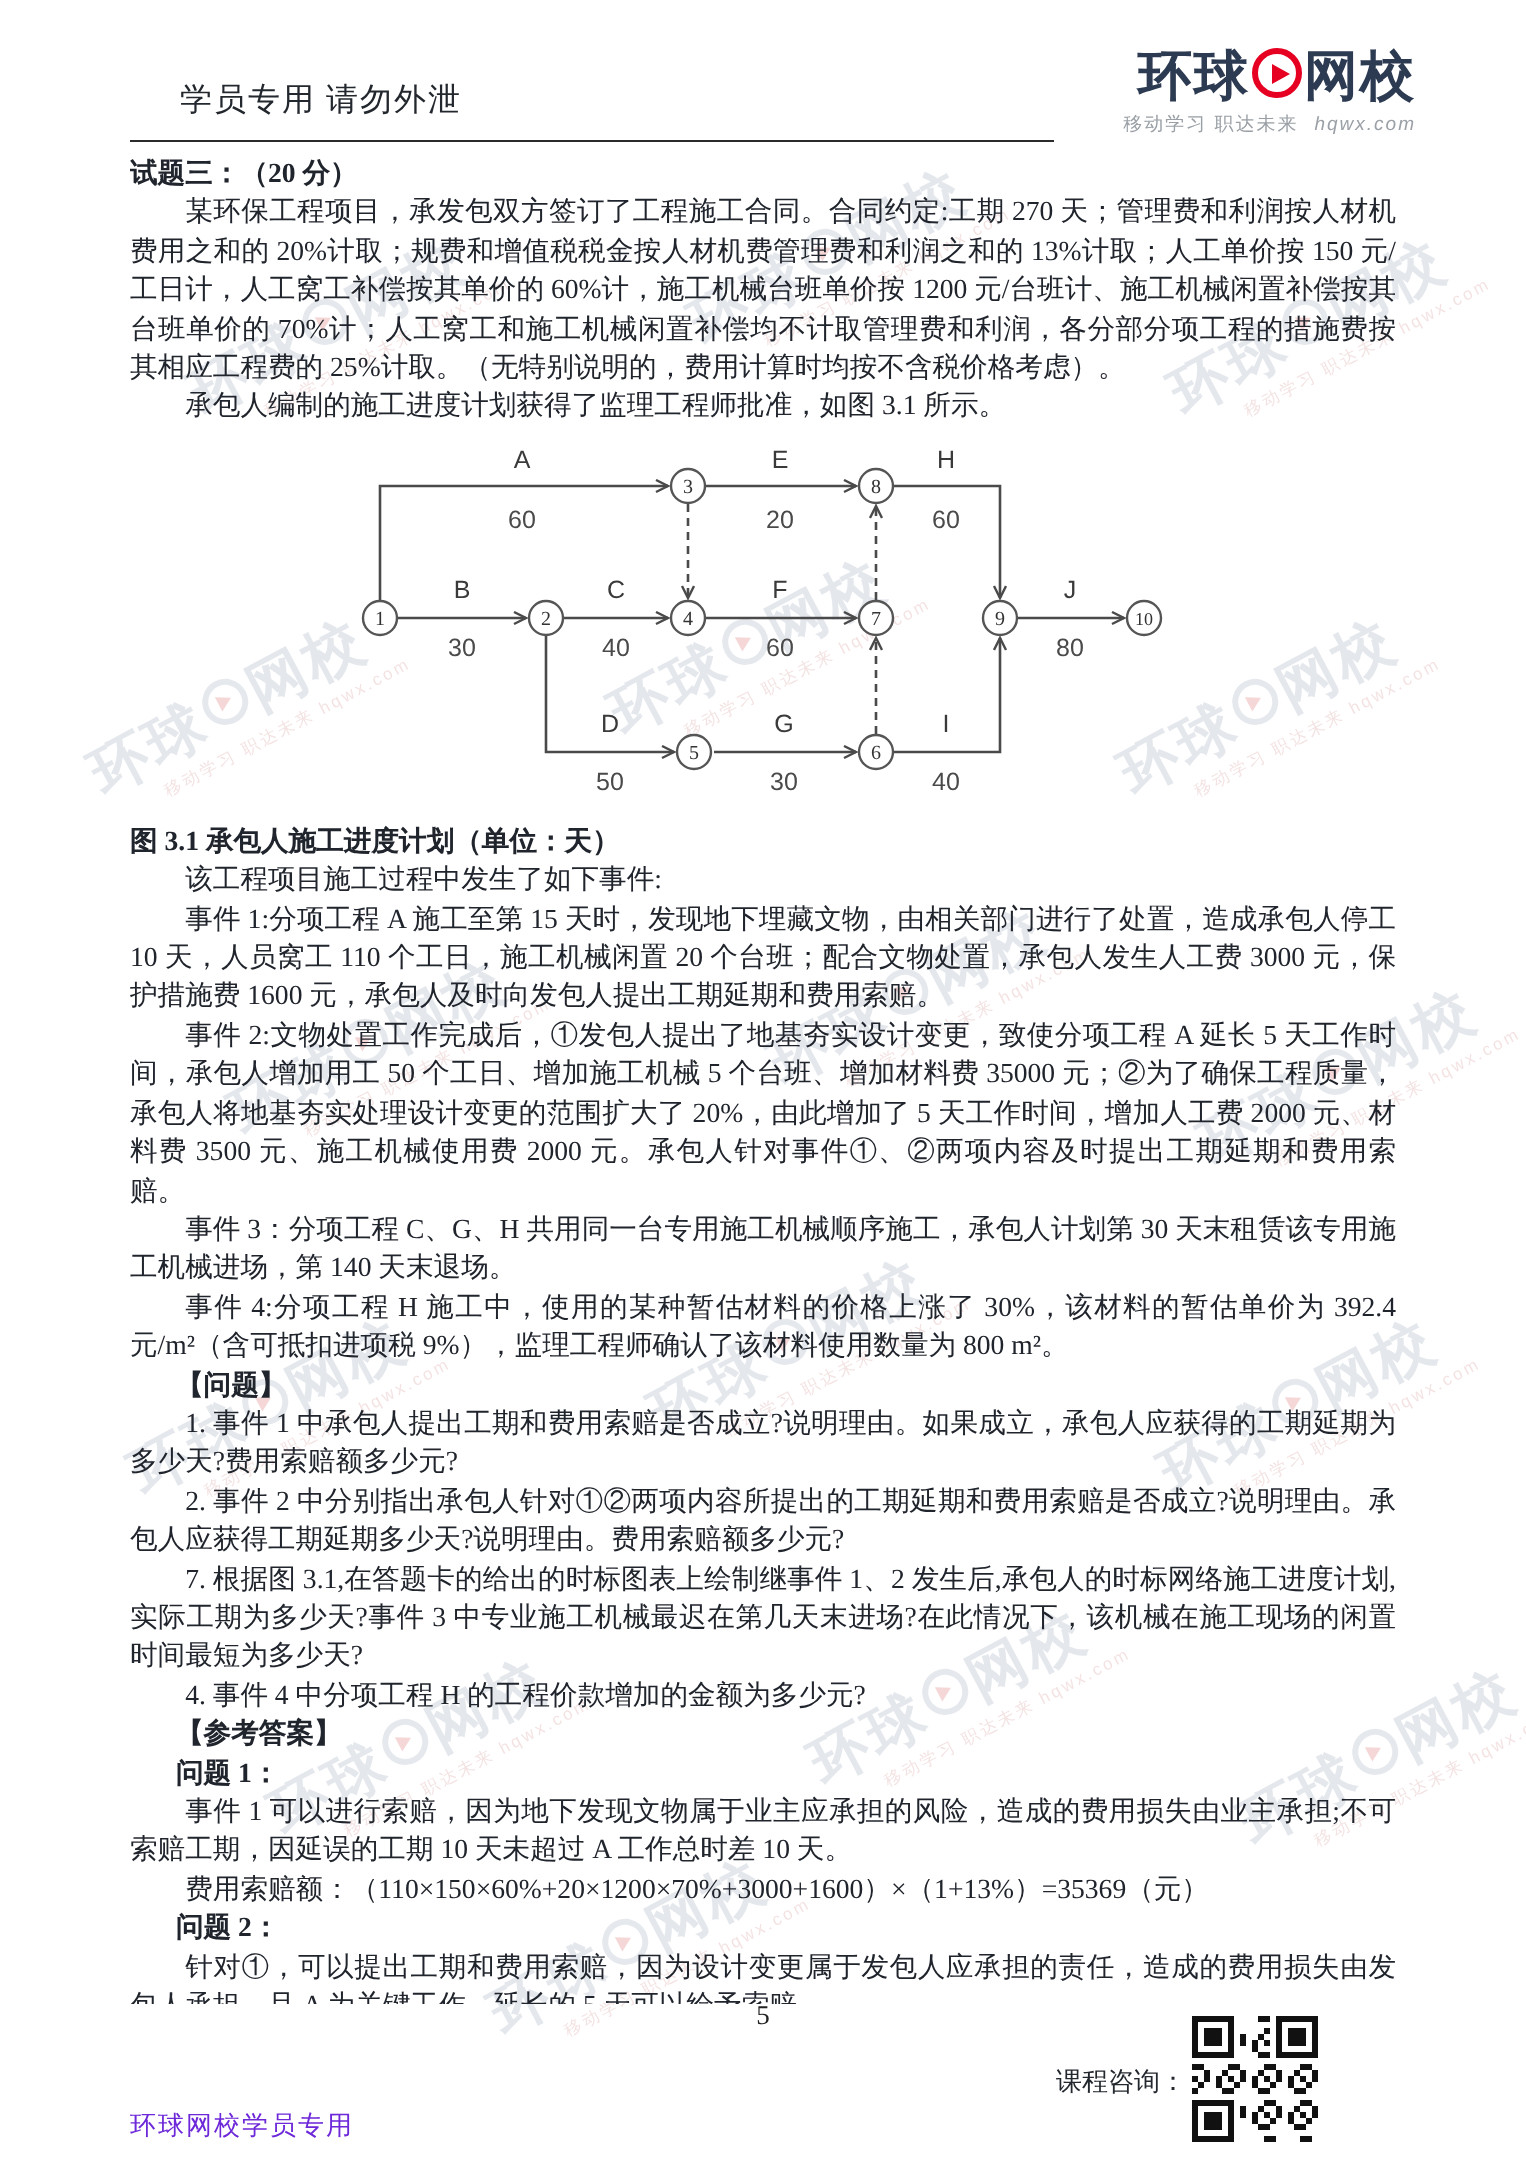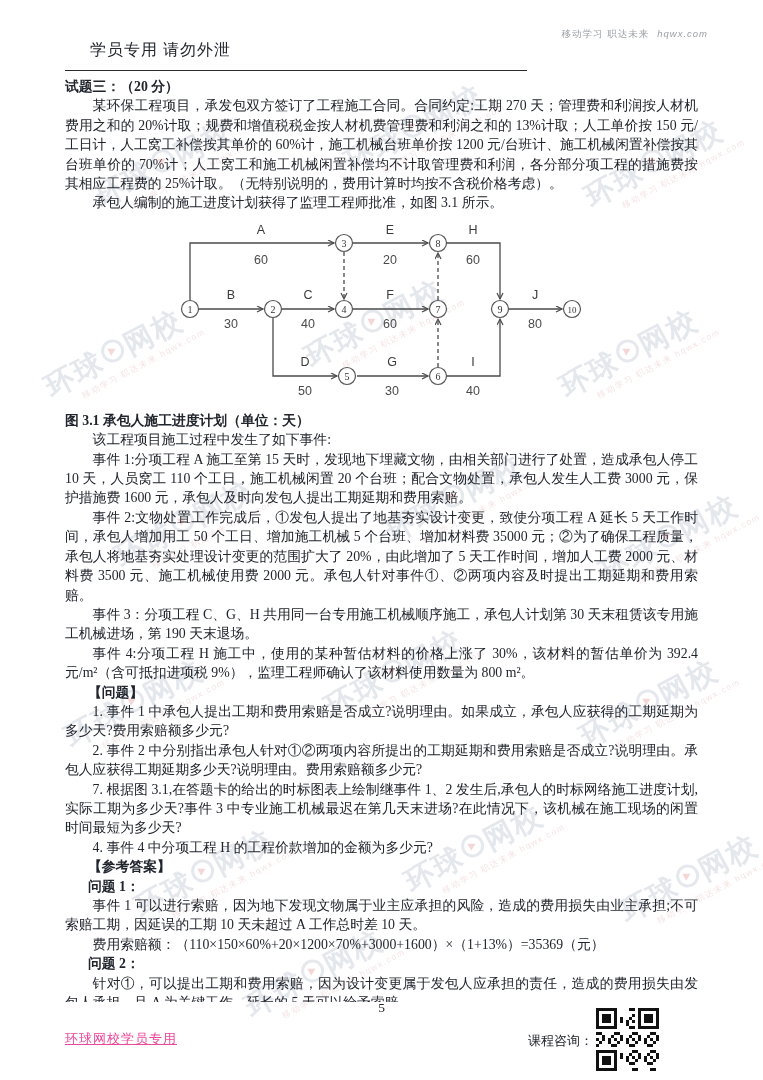--- a/index.html
+++ b/index.html
@@ -39,21 +39,21 @@
   .wm-t{font-family:"Liberation Sans","DejaVu Sans",sans-serif;font-weight:bold;font-size:29px;
         color:#bfc8d3;letter-spacing:2px;}
   .wm-dot{display:inline-block;width:17px;height:17px;border:3px solid #c3cbd5;border-radius:50%;
         vertical-align:1px;position:relative;margin:0 2px;}
   .wm-dot::after{content:"";position:absolute;left:5px;top:3.5px;width:0;height:0;
         border-left:7px solid #e8a2a2;border-top:4.5px solid transparent;border-bottom:4.5px solid transparent;}
   .wm-tag{font-family:"Liberation Sans","DejaVu Sans",sans-serif;font-size:8.5px;color:#e5bcbc;
         letter-spacing:1.5px;margin:-3px 0 0 28px;}
   
   .page-num{position:absolute;left:0;right:0;top:1000px;text-align:center;font-size:13.5px;color:#222;z-index:2;}
-  .footer-left{position:absolute;left:65px;top:1030px;font-size:13px;color:#ec4899;z-index:2;letter-spacing:1px;text-decoration:underline;}
+  .footer-left{position:absolute;left:65px;top:1054px;font-size:13px;color:#6d28d9;z-index:2;letter-spacing:1px;}
   .qr-label{position:absolute;left:528px;top:1032px;font-size:13px;color:#23272e;z-index:2;}
   .qr{position:absolute;left:596px;top:1008px;width:63px;height:63px;z-index:2;background:#fff;}
 </style>
 </head>
 <body>
 
 <div class="page">
 
   <div class="wm-layer">
       <div class="wm" style="left: 90px; top: 140px;"><span class="wm-t">环球</span><span class="wm-dot"></span><span class="wm-t">网校</span><div class="wm-tag">移动学习 职达未来 hqwx.com</div></div>
@@ -69,20 +69,21 @@
       <div class="wm" style="left: 320px; top: 650px;"><span class="wm-t">环球</span><span class="wm-dot"></span><span class="wm-t">网校</span><div class="wm-tag">移动学习 职达未来 hqwx.com</div></div>
       <div class="wm" style="left: 575px; top: 680px;"><span class="wm-t">环球</span><span class="wm-dot"></span><span class="wm-t">网校</span><div class="wm-tag">移动学习 职达未来 hqwx.com</div></div>
       <div class="wm" style="left: 130px; top: 850px;"><span class="wm-t">环球</span><span class="wm-dot"></span><span class="wm-t">网校</span><div class="wm-tag">移动学习 职达未来 hqwx.com</div></div>
       <div class="wm" style="left: 400px; top: 825px;"><span class="wm-t">环球</span><span class="wm-dot"></span><span class="wm-t">网校</span><div class="wm-tag">移动学习 职达未来 hqwx.com</div></div>
       <div class="wm" style="left: 615px; top: 855px;"><span class="wm-t">环球</span><span class="wm-dot"></span><span class="wm-t">网校</span><div class="wm-tag">移动学习 职达未来 hqwx.com</div></div>
       <div class="wm" style="left: 240px; top: 950px;"><span class="wm-t">环球</span><span class="wm-dot"></span><span class="wm-t">网校</span><div class="wm-tag">移动学习 职达未来 hqwx.com</div></div>
     </div>
 
   <span class="conf">学员专用 请勿外泄</span>
   <div class="logo-block">
+    <div class="logo-line"><span>环球</span><span class="logo-play"></span><span>网校</span></div>
     <div class="logo-tagline"><span>移动学习 职达未来</span><span class="url">hqwx.com</span></div>
   </div>
   <div class="head-rule"></div>
 
   <div class="content">
     <p class="title">试题三：（20 分）</p>
     <p>某环保工程项目，承发包双方签订了工程施工合同。合同约定:工期 270 天；管理费和利润按人材机费用之和的 20%计取；规费和增值税税金按人材机费管理费和利润之和的 13%计取；人工单价按 150 元/工日计，人工窝工补偿按其单价的 60%计，施工机械台班单价按 1200 元/台班计、施工机械闲置补偿按其台班单价的 70%计；人工窝工和施工机械闲置补偿均不计取管理费和利润，各分部分项工程的措施费按其相应工程费的 25%计取。（无特别说明的，费用计算时均按不含税价格考虑）。</p>
     <p>承包人编制的施工进度计划获得了监理工程师批准，如图 3.1 所示。</p>
 
     <div class="diagram-wrap">
@@ -148,21 +149,21 @@
         <text class="node-t" x="347" y="96.5">9</text>
         <circle class="node-c" cx="419" cy="93" r="8.5"></circle>
         <text class="node-t" x="419" y="96.5" style="font-size:9px">10</text>
       </svg>
     </div>
     <p class="caption">图 3.1 承包人施工进度计划（单位：天）</p>
 
     <p>该工程项目施工过程中发生了如下事件:</p>
     <p>事件 1:分项工程 A 施工至第 15 天时，发现地下埋藏文物，由相关部门进行了处置，造成承包人停工 10 天，人员窝工 110 个工日，施工机械闲置 20 个台班；配合文物处置，承包人发生人工费 3000 元，保护措施费 1600 元，承包人及时向发包人提出工期延期和费用索赔。</p>
     <p>事件 2:文物处置工作完成后，①发包人提出了地基夯实设计变更，致使分项工程 A 延长 5 天工作时间，承包人增加用工 50 个工日、增加施工机械 5 个台班、增加材料费 35000 元；②为了确保工程质量，承包人将地基夯实处理设计变更的范围扩大了 20%，由此增加了 5 天工作时间，增加人工费 2000 元、材料费 3500 元、施工机械使用费 2000 元。承包人针对事件①、②两项内容及时提出工期延期和费用索赔。</p>
-    <p>事件 3：分项工程 C、G、H 共用同一台专用施工机械顺序施工，承包人计划第 30 天末租赁该专用施工机械进场，第 190 天末退场。</p>
+    <p>事件 3：分项工程 C、G、H 共用同一台专用施工机械顺序施工，承包人计划第 30 天末租赁该专用施工机械进场，第 140 天末退场。</p>
     <p>事件 4:分项工程 H 施工中，使用的某种暂估材料的价格上涨了 30%，该材料的暂估单价为 392.4 元/m²（含可抵扣进项税 9%），监理工程师确认了该材料使用数量为 800 m²。</p>
 
     <p class="bold-head">【问题】</p>
     <p>1. 事件 1 中承包人提出工期和费用索赔是否成立?说明理由。如果成立，承包人应获得的工期延期为多少天?费用索赔额多少元?</p>
     <p>2. 事件 2 中分别指出承包人针对①②两项内容所提出的工期延期和费用索赔是否成立?说明理由。承包人应获得工期延期多少天?说明理由。费用索赔额多少元?</p>
     <p>7. 根据图 3.1,在答题卡的给出的时标图表上绘制继事件 1、2 发生后,承包人的时标网络施工进度计划,实际工期为多少天?事件 3 中专业施工机械最迟在第几天末进场?在此情况下，该机械在施工现场的闲置时间最短为多少天?</p>
     <p>4. 事件 4 中分项工程 H 的工程价款增加的金额为多少元?</p>
 
     <p class="bold-head">【参考答案】</p>
     <p class="bold-head">问题 1：</p>

